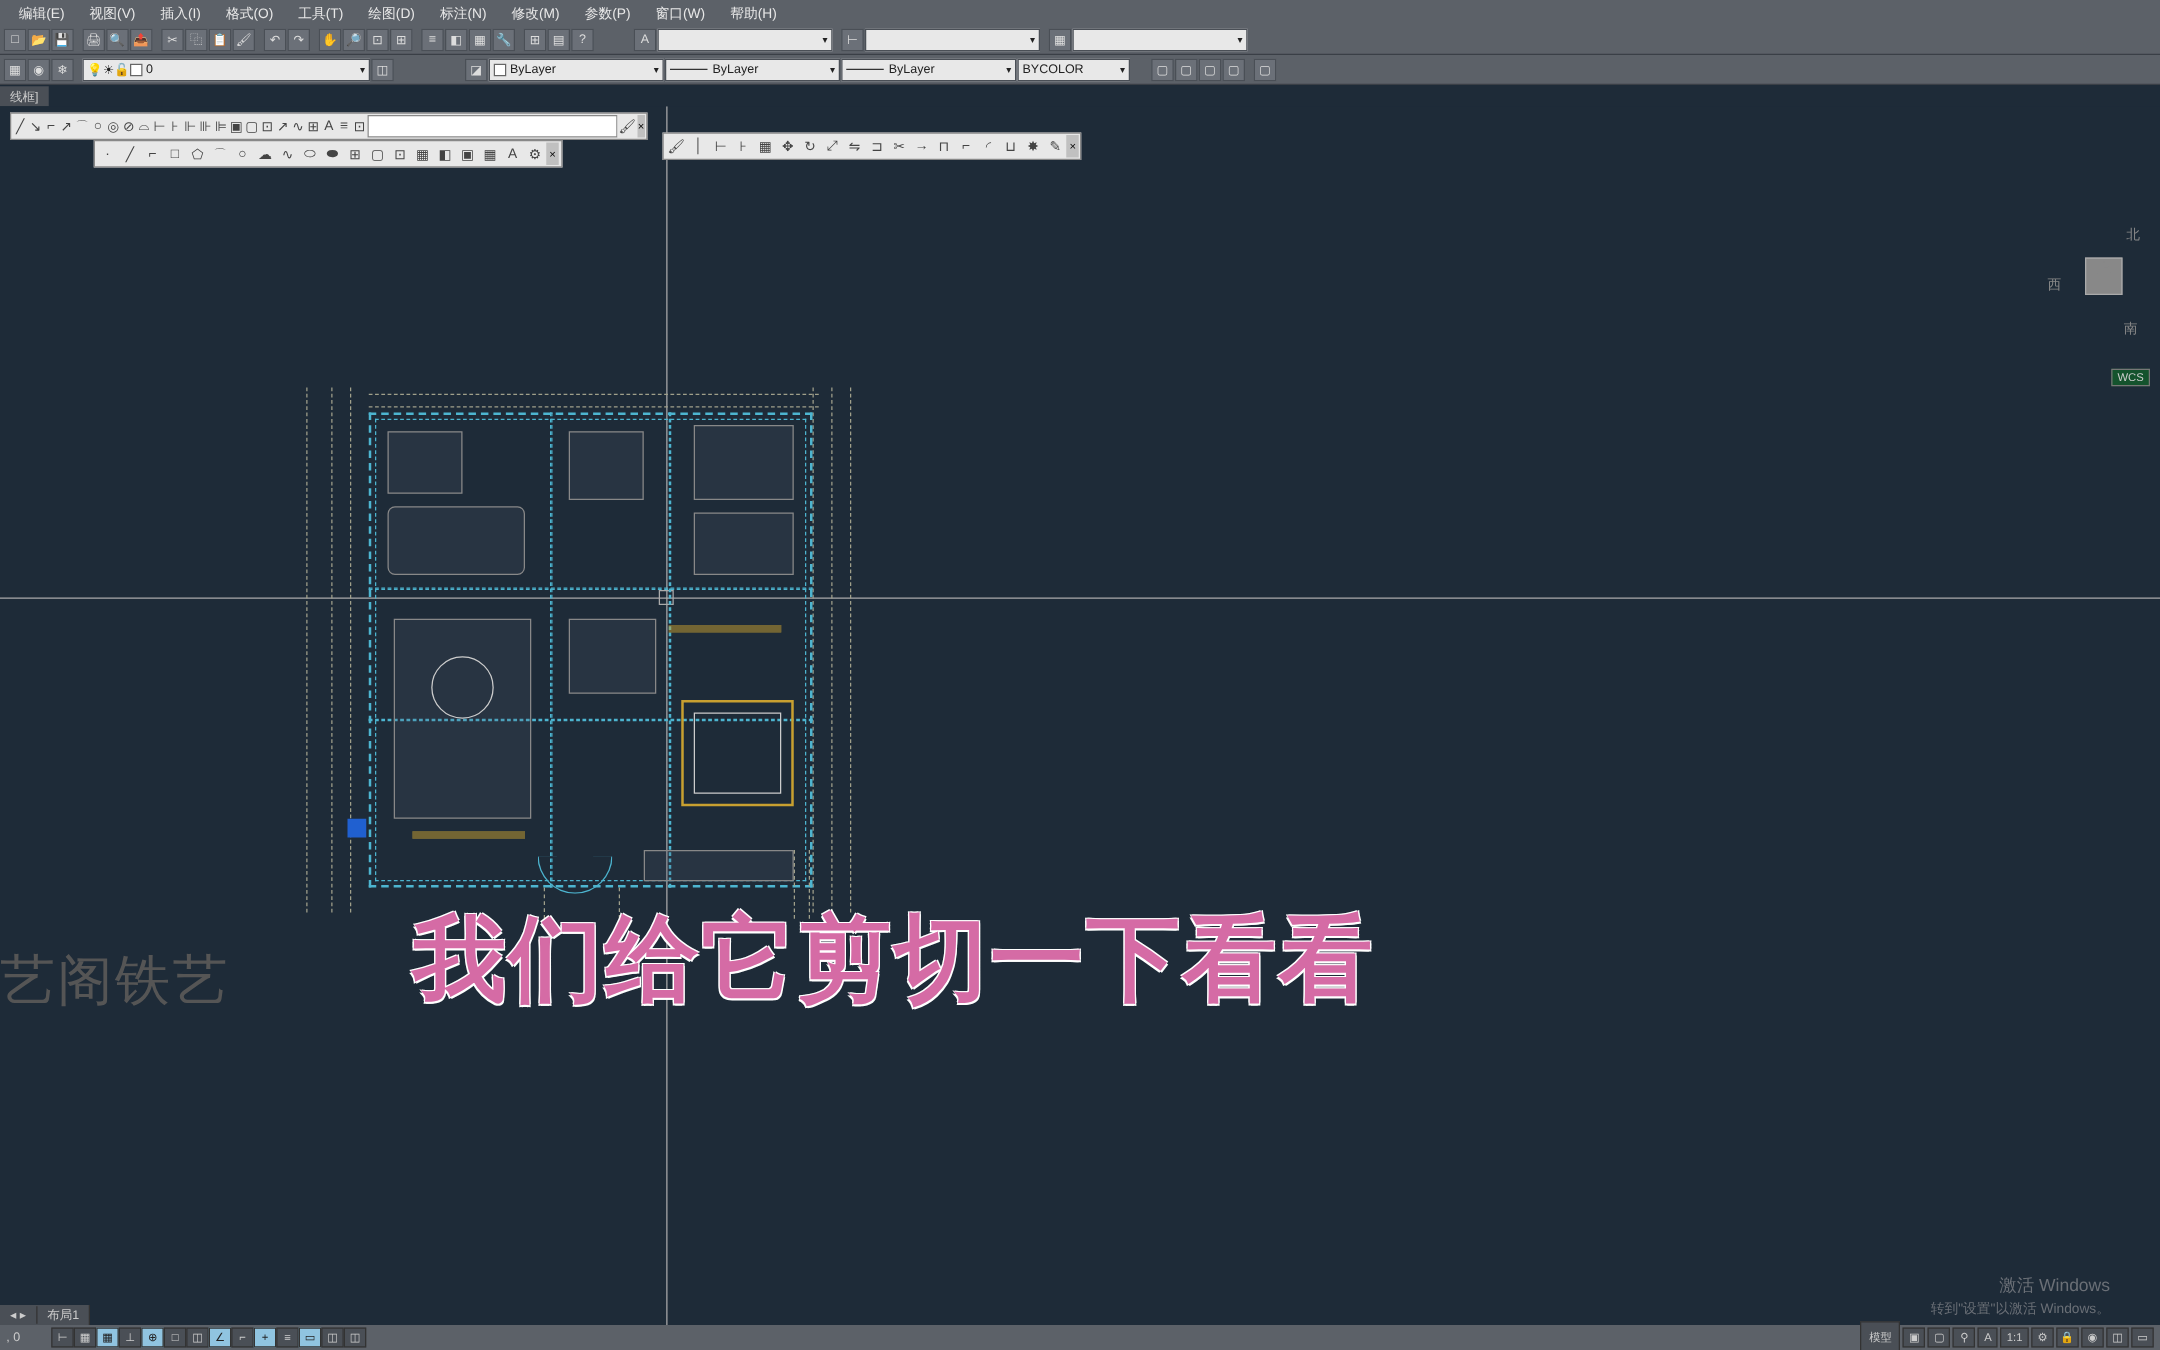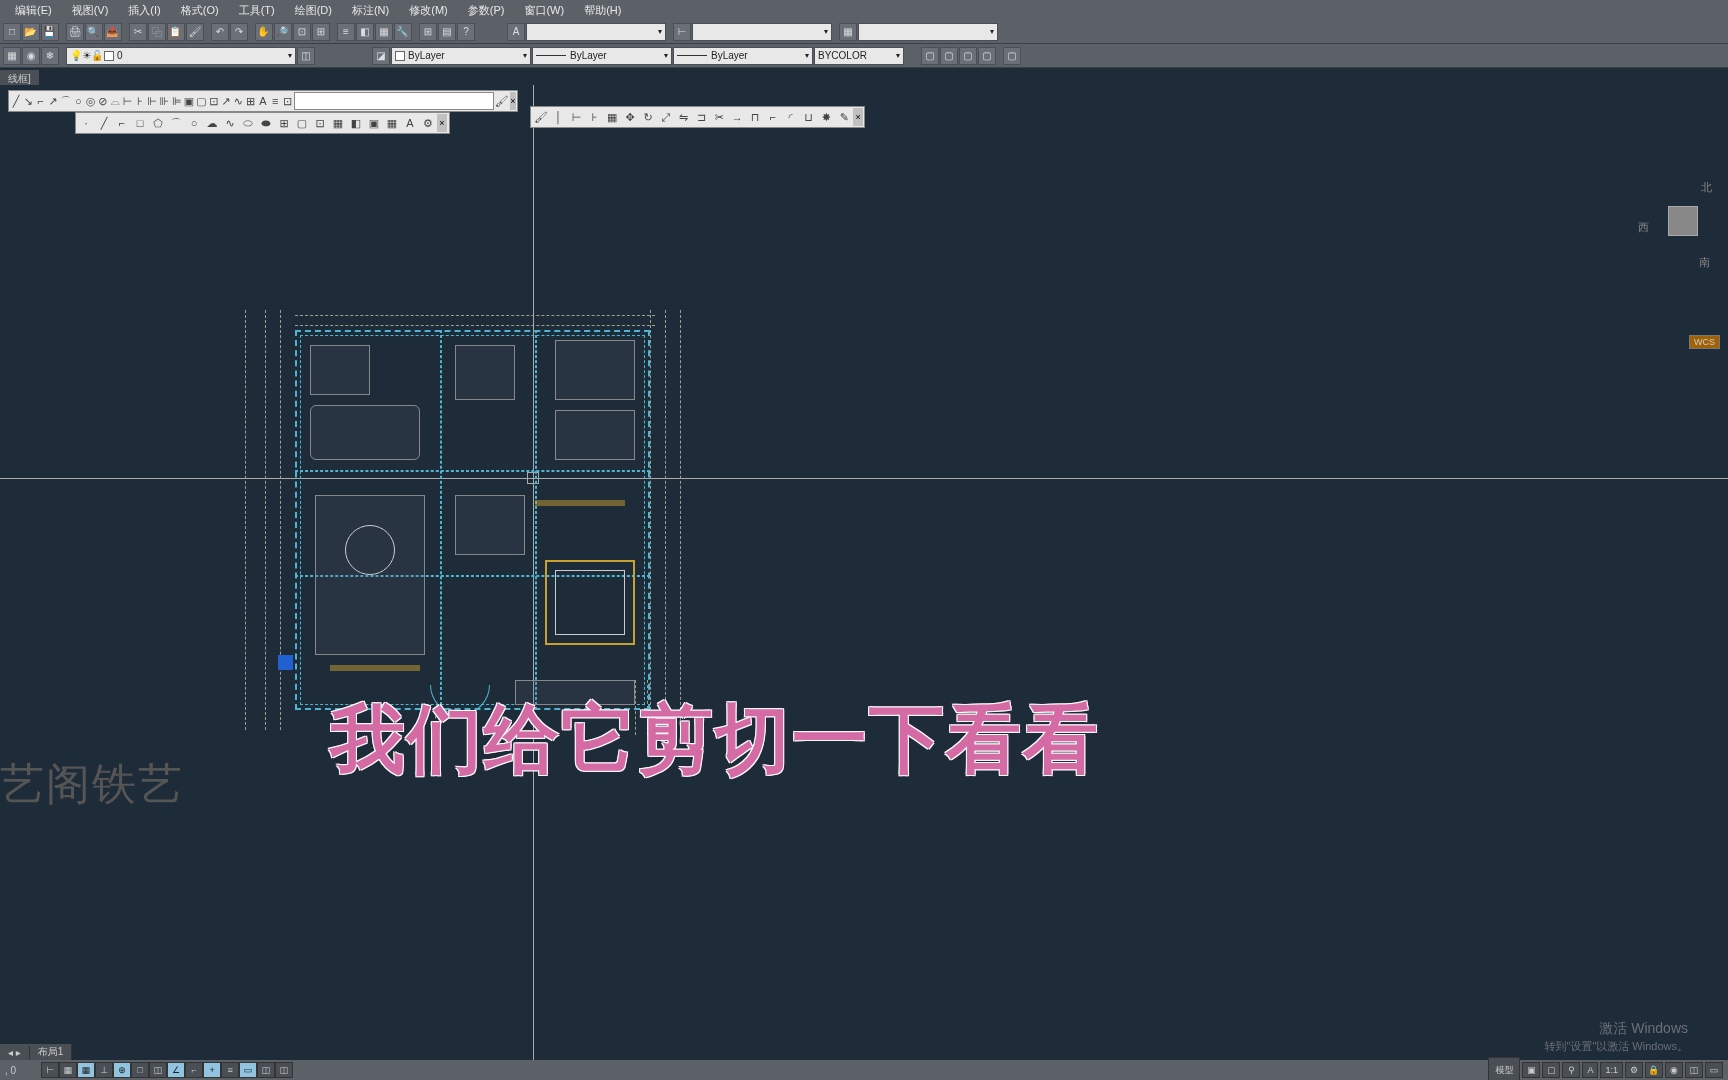--- a/index.html
+++ b/index.html
@@ -42,24 +42,24 @@
 .furniture { position: absolute; border: 1px solid #888; background: rgba(80,90,110,0.2); }
 .accent { position: absolute; border: 1px solid #c8a030; }
 .cyan-line { position: absolute; border: 1px solid #4db5d0; }
 .white-line { position: absolute; border: 1px solid #ccc; }
 .blue-block { position: absolute; background: #2060d0; }
 
 
 .viewcube { position: absolute; right: 10px; top: 95px; width: 70px; height: 90px; color: #888; font-size: 11px; text-align: center; }
 .viewcube .face { width: 30px; height: 30px; background: #888; margin: 0 auto; border: 1px solid #aaa; }
 .viewcube .dir { position: absolute; }
-.wcs-badge { position: absolute; right: 8px; top: 210px; background: #a16207; color: #ccc; font-size: 9px; padding: 1px 4px; border: 1px solid #777; margin-top: 40px; }
-
-
-.subtitle { position: absolute; left: 330px; top: 690px; font-size: 75px; font-weight: bold; color: #d56ba5; text-shadow: -1px -1px 0 #fff, 1px -1px 0 #fff, -1px 1px 0 #fff, 1px 1px 0 #fff; letter-spacing: 2px; }
+.wcs-badge { position: absolute; right: 8px; top: 210px; background: #14532d; color: #ccc; font-size: 9px; padding: 1px 4px; border: 1px solid #777; }
+
+
+.subtitle { position: absolute; left: 330px; top: 718px; font-size: 75px; font-weight: bold; color: #d56ba5; text-shadow: -1px -1px 0 #fff, 1px -1px 0 #fff, -1px 1px 0 #fff, 1px 1px 0 #fff; letter-spacing: 2px; }
 .watermark { position: absolute; left: 0px; top: 755px; font-size: 44px; color: #555; letter-spacing: 2px; }
 .watermark2 { position: absolute; right: 40px; bottom: 42px; font-size: 14px; color: #6a6f76; }
 .watermark3 { position: absolute; right: 40px; bottom: 26px; font-size: 11px; color: #6a6f76; }
 
 
 .layout-tabs { position: absolute; bottom: 20px; left: 0; height: 16px; background: #4a4f56; display: flex; align-items: center; font-size: 10px; color: #ccc; }
 .layout-tab { padding: 1px 8px; border-right: 1px solid #333; }
 
 
 .statusbar { position: absolute; bottom: 0; left: 0; right: 0; height: 20px; background: #5c6168; display: flex; align-items: center; font-size: 10px; color: #ccc; padding: 0 5px; }

